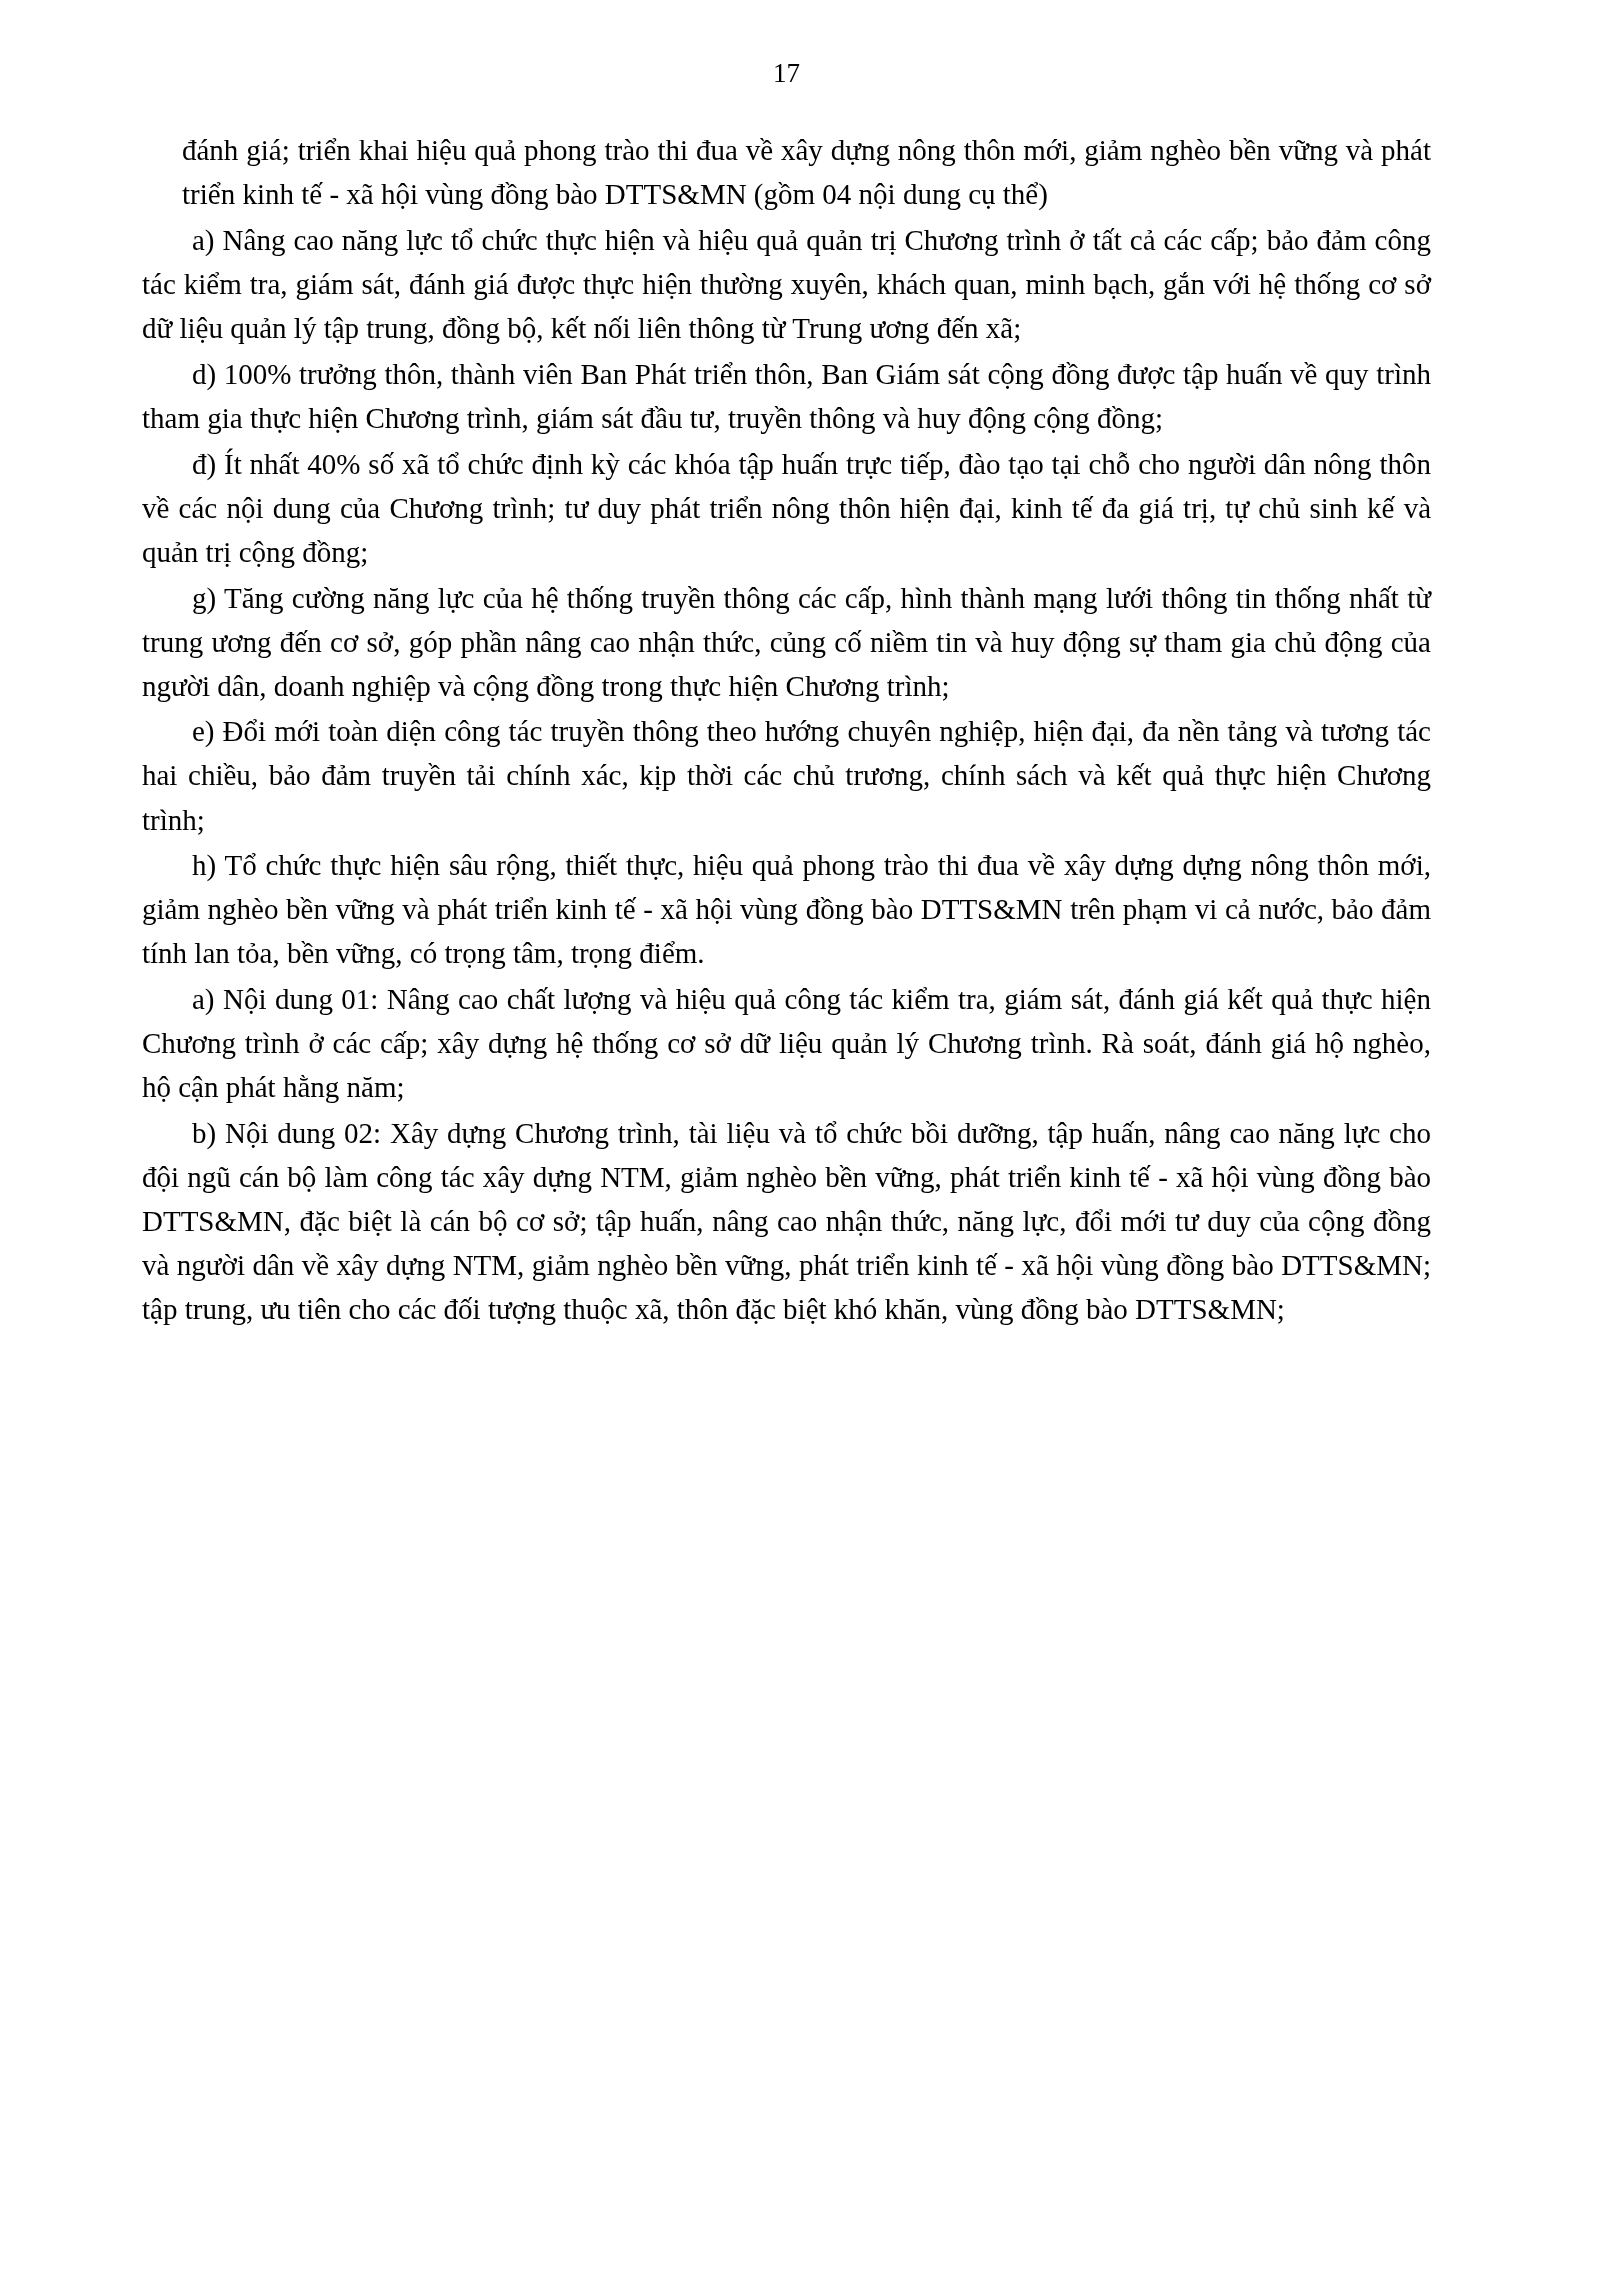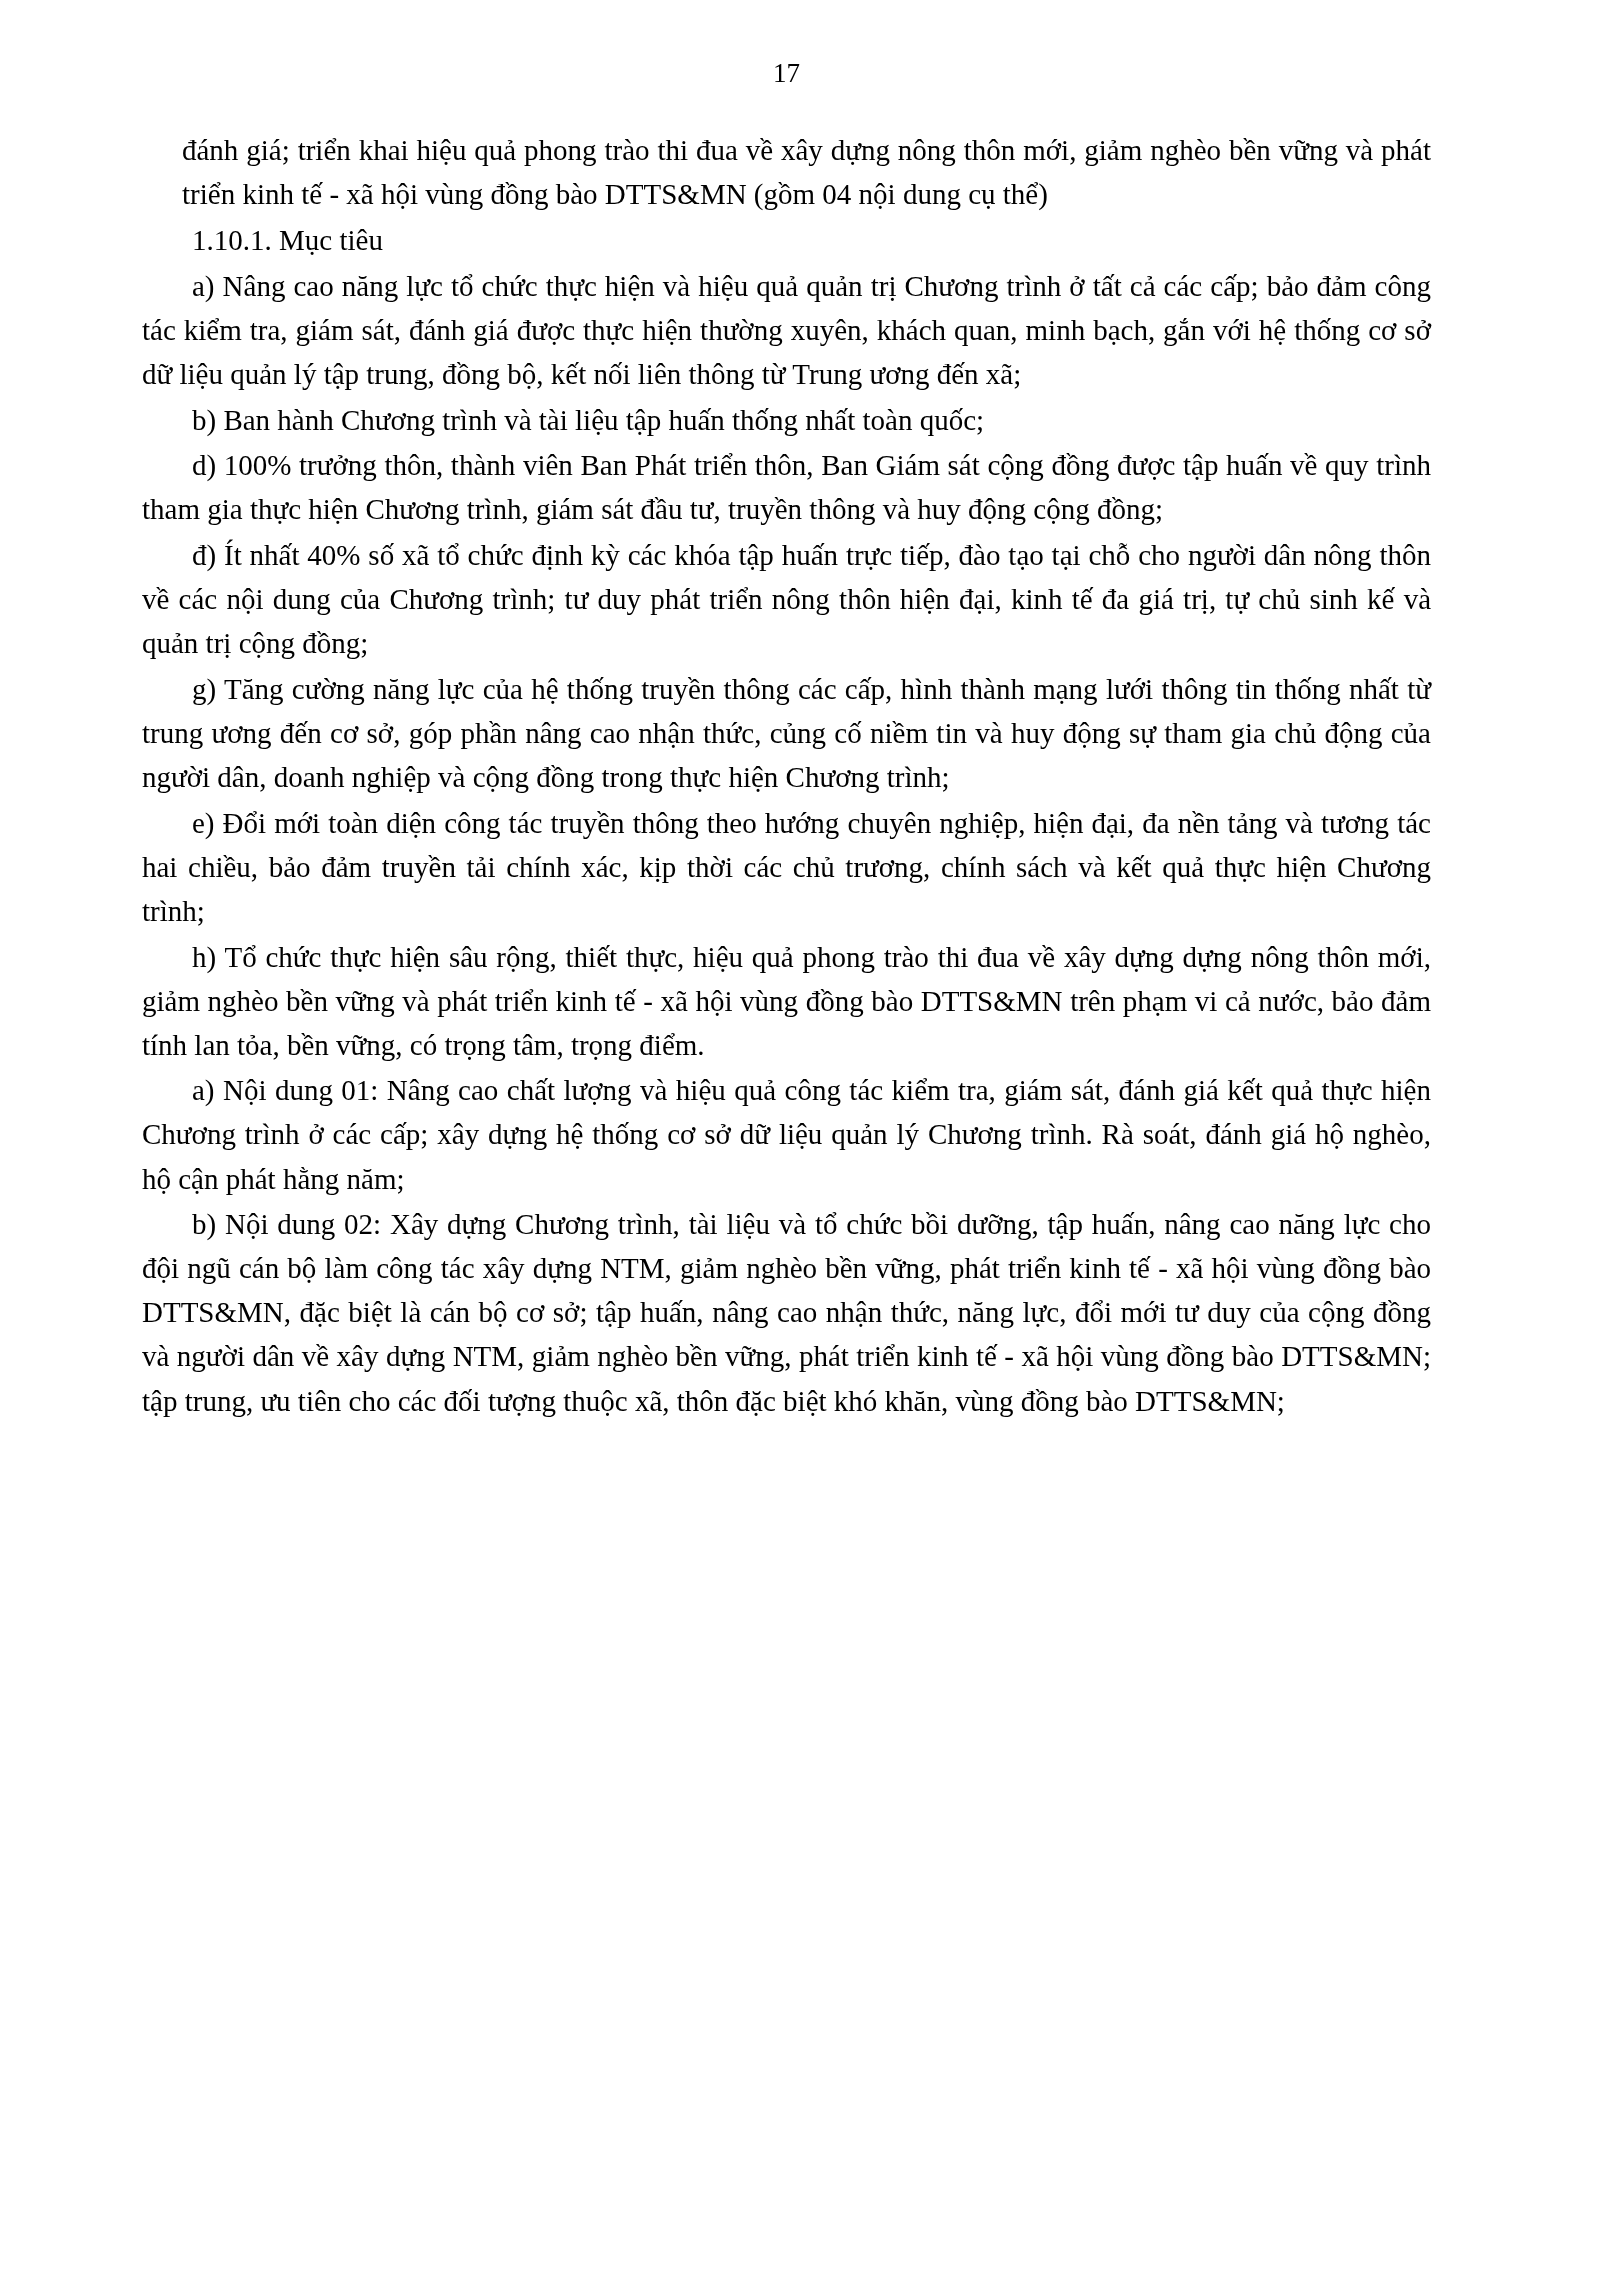--- a/index.html
+++ b/index.html
@@ -50,25 +50,23 @@
 <body>
 
 <div class="page">
 
   <div class="page-number">17</div>
 
   <div class="body-text">
 
     <p class="para noindent">đánh giá; triển khai hiệu quả phong trào thi đua về xây dựng nông thôn mới, giảm nghèo bền vững và phát triển kinh tế - xã hội vùng đồng bào DTTS&amp;MN (gồm 04 nội dung cụ thể)</p>
 
-    <p class="para indent">1.10.1. Mục tiêu</p>
 
     <p class="para indent">a) Nâng cao năng lực tổ chức thực hiện và hiệu quả quản trị Chương trình ở tất cả các cấp; bảo đảm công tác kiểm tra, giám sát, đánh giá được thực hiện thường xuyên, khách quan, minh bạch, gắn với hệ thống cơ sở dữ liệu quản lý tập trung, đồng bộ, kết nối liên thông từ Trung ương đến xã;</p>
 
-    <p class="para indent">b) Ban hành Chương trình và tài liệu tập huấn thống nhất toàn quốc;</p>
 
 
     <p class="para indent">d) 100% trưởng thôn, thành viên Ban Phát triển thôn, Ban Giám sát cộng đồng được tập huấn về quy trình tham gia thực hiện Chương trình, giám sát đầu tư, truyền thông và huy động cộng đồng;</p>
 
     <p class="para indent">đ) Ít nhất 40% số xã tổ chức định kỳ các khóa tập huấn trực tiếp, đào tạo tại chỗ cho người dân nông thôn về các nội dung của Chương trình; tư duy phát triển nông thôn hiện đại, kinh tế đa giá trị, tự chủ sinh kế và quản trị cộng đồng;</p>
 
     <p class="para indent">g) Tăng cường năng lực của hệ thống truyền thông các cấp, hình thành mạng lưới thông tin thống nhất từ trung ương đến cơ sở, góp phần nâng cao nhận thức, củng cố niềm tin và huy động sự tham gia chủ động của người dân, doanh nghiệp và cộng đồng trong thực hiện Chương trình;</p>
 
     <p class="para indent">e) Đổi mới toàn diện công tác truyền thông theo hướng chuyên nghiệp, hiện đại, đa nền tảng và tương tác hai chiều, bảo đảm truyền tải chính xác, kịp thời các chủ trương, chính sách và kết quả thực hiện Chương trình;</p>
 

